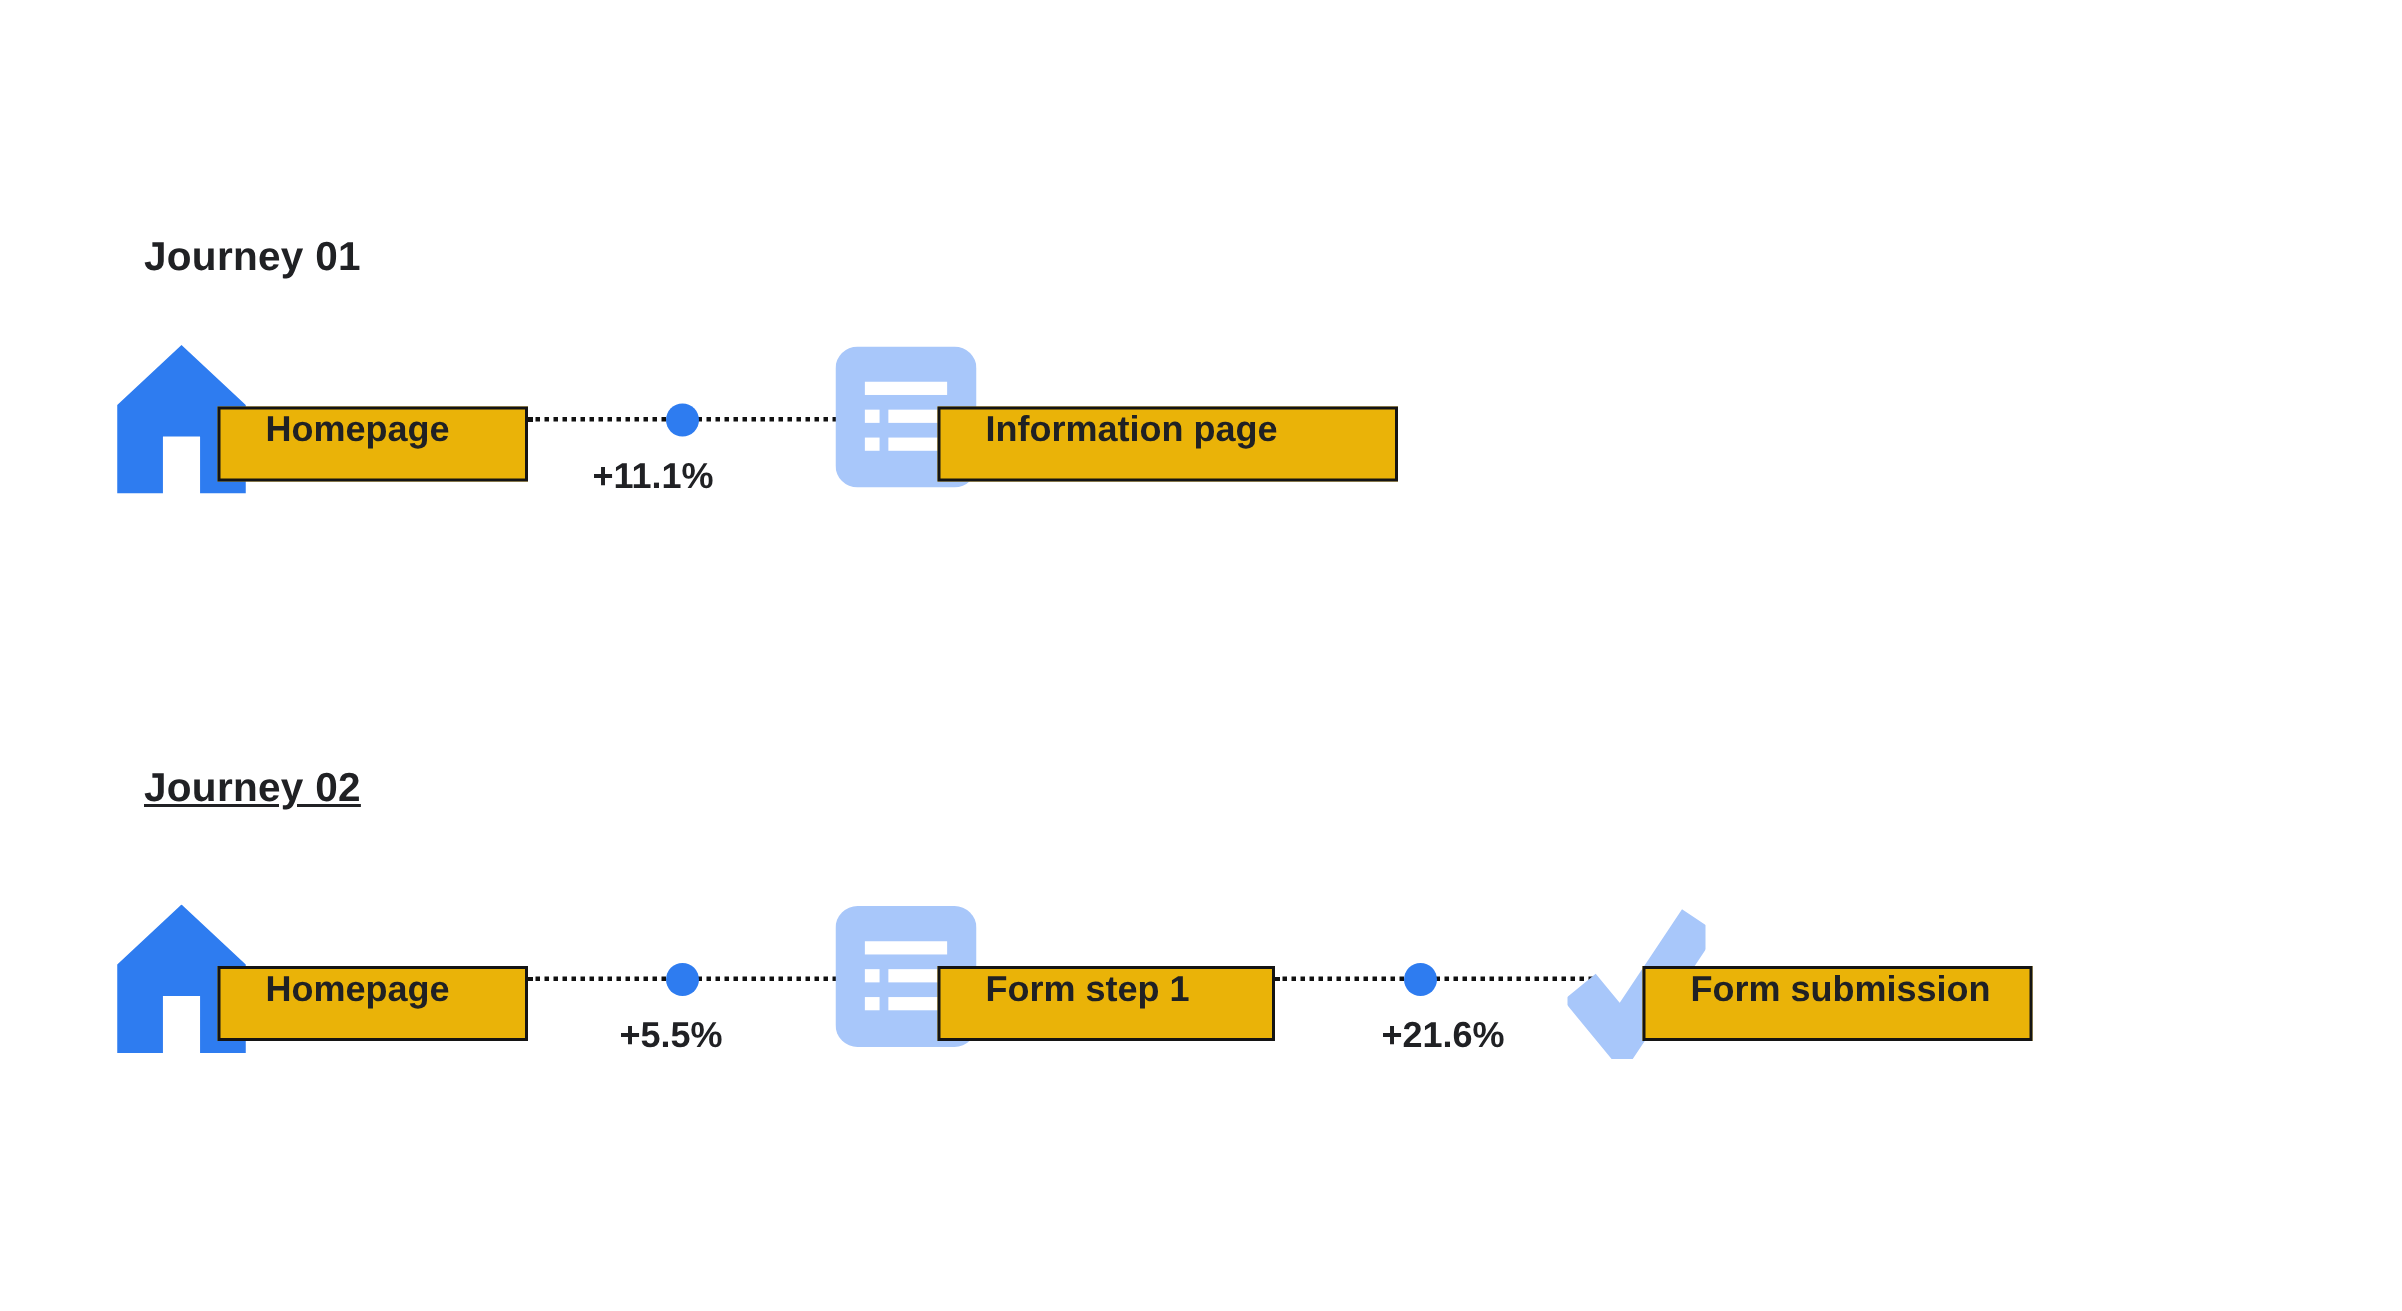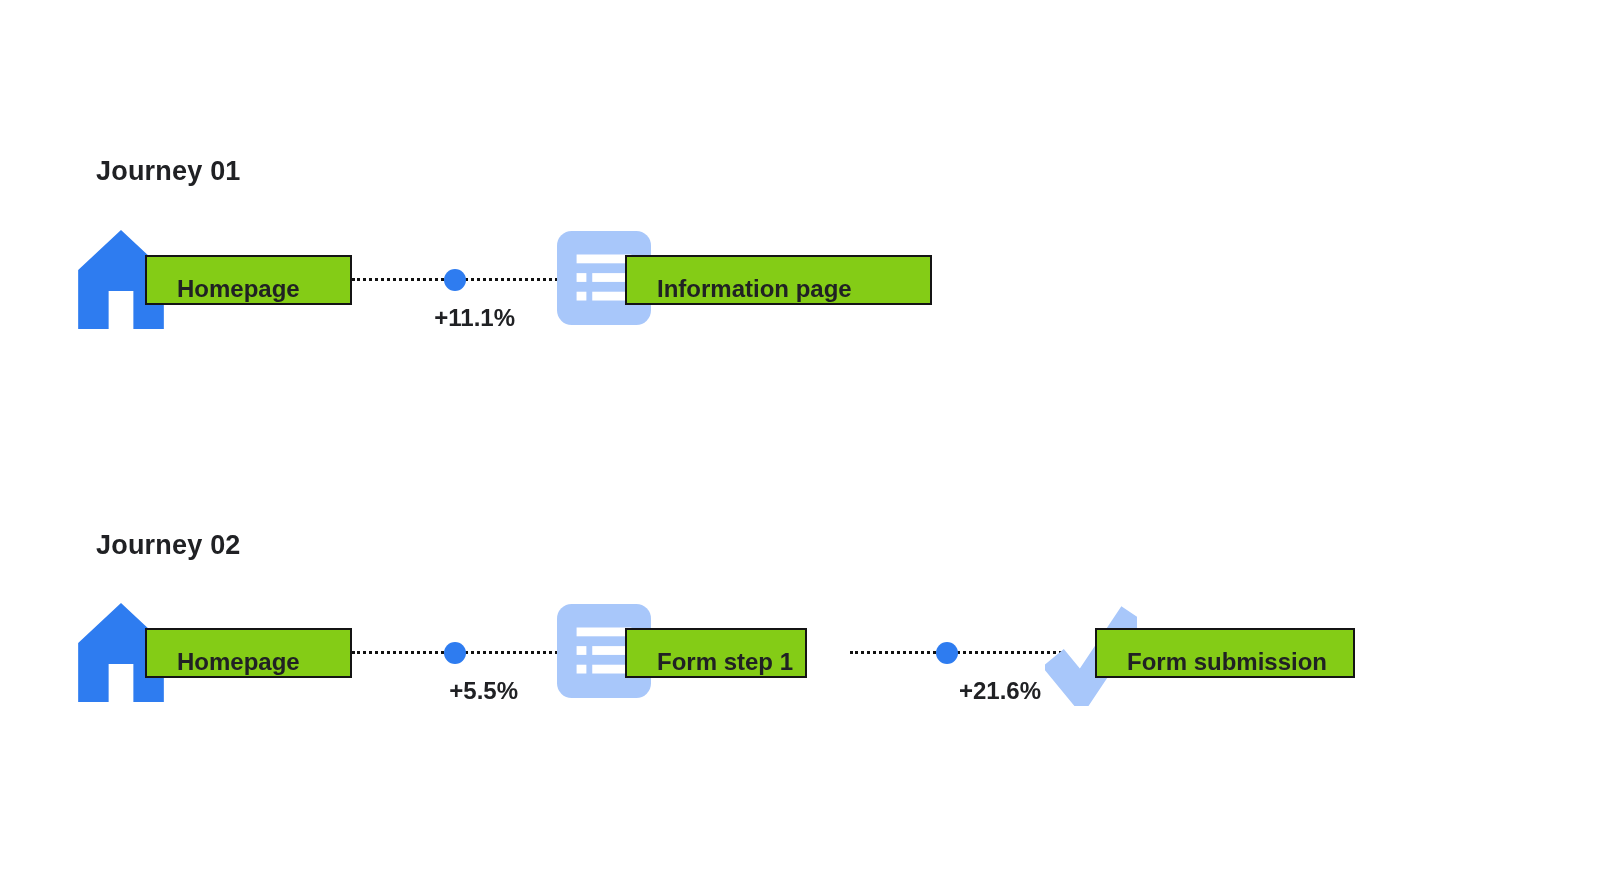--- a/index.html
+++ b/index.html
@@ -21,26 +21,27 @@
     margin:16px;
   }
 
   .step-icon{position:absolute;z-index:1;line-height:0;}
   .step-icon svg{display:block;}
 
   .label-box{
     position:absolute;
     z-index:2;
     height:50px;
-    background:#84cc16;
+    background:#eab308;
     border:2px solid #141414;
     box-sizing:border-box;
     display:flex;
-    align-items:flex-end;
+    align-items:flex-start;
     padding-left:30px;
+    margin-top:16px;
   }
   .label-box .label-text{
     font-size:24px;
     font-weight:bold;
     color:var(--text-color);
     white-space:nowrap;
   }
 
   .transition-line{
     position:absolute;
@@ -51,21 +52,21 @@
   .transition-dot{
     position:absolute;
     width:22px;height:22px;
     border-radius:50%;
     background:var(--primary-blue);
     z-index:3;
   }
   .transition-percent{
     position:absolute;
     width:120px;
-    text-align:right;
+    text-align:left;
     font-size:24px;
     font-weight:bold;
     color:var(--text-color);
     z-index:3;
   }
 
   .home-icon-svg{color:var(--primary-blue);}
   .list-icon-svg{color:var(--light-blue);}
   .check-icon-svg{color:var(--light-blue);}
 </style>
@@ -96,46 +97,46 @@
       <rect x="20" y="43" width="10" height="9" fill="#ffffff"></rect>
       <rect x="36" y="43" width="40" height="9" fill="#ffffff"></rect>
       <rect x="20" y="62" width="10" height="9" fill="#ffffff"></rect>
       <rect x="36" y="62" width="40" height="9" fill="#ffffff"></rect>
     </svg>
   </span>
   <div class="label-box" style="left:625px;top:255px;width:307px;">
     <span class="label-text">Information page</span>
   </div>
 
-  <h2 class="journey-title" style="left:80px;top:514px;">Journey 02</h2>
+  <h2 class="journey-title" style="left:80px;top:494px;text-decoration:underline;">Journey 02</h2>
 
   <span class="step-icon" style="left:78px;top:603px;">
     <svg class="home-icon-svg" width="86" height="99" viewBox="0 0 90 104" fill="currentColor">
       <path d="M45 0 L90 42 L90 104 L58 104 L58 64 L32 64 L32 104 L0 104 L0 42 Z"></path>
     </svg>
   </span>
   <div class="label-box" style="left:145px;top:628px;width:207px;">
     <span class="label-text">Homepage</span>
   </div>
 
   <div class="transition-line" style="left:352px;top:651px;width:206px;"></div>
   <div class="transition-dot" style="left:444px;top:642px;"></div>
-  <div class="transition-percent" style="left:398px;top:677px;">+5.5%</div>
+  <div class="transition-percent" style="left:413px;top:677px;">+5.5%</div>
 
   <span class="step-icon" style="left:557px;top:604px;">
     <svg class="list-icon-svg" width="94" height="94" viewBox="0 0 96 96">
       <rect x="0" y="0" width="96" height="96" rx="15" fill="currentColor"></rect>
       <rect x="20" y="24" width="56" height="9" fill="#ffffff"></rect>
       <rect x="20" y="43" width="10" height="9" fill="#ffffff"></rect>
       <rect x="36" y="43" width="40" height="9" fill="#ffffff"></rect>
       <rect x="20" y="62" width="10" height="9" fill="#ffffff"></rect>
       <rect x="36" y="62" width="40" height="9" fill="#ffffff"></rect>
     </svg>
   </span>
-  <div class="label-box" style="left:625px;top:628px;width:182px;">
+  <div class="label-box" style="left:625px;top:628px;width:225px;">
     <span class="label-text">Form step 1</span>
   </div>
 
   <div class="transition-line" style="left:850px;top:651px;width:212px;"></div>
   <div class="transition-dot" style="left:936px;top:642px;"></div>
   <div class="transition-percent" style="left:921px;top:677px;">+21.6%</div>
 
   <span class="step-icon" style="left:1045px;top:600px;">
     <svg class="check-icon-svg" width="92" height="106" viewBox="0 0 92 106">
       <path d="M8 58 L36 92 L88 14" fill="none" stroke="currentColor" stroke-width="28" stroke-linecap="butt" stroke-linejoin="miter"></path>

